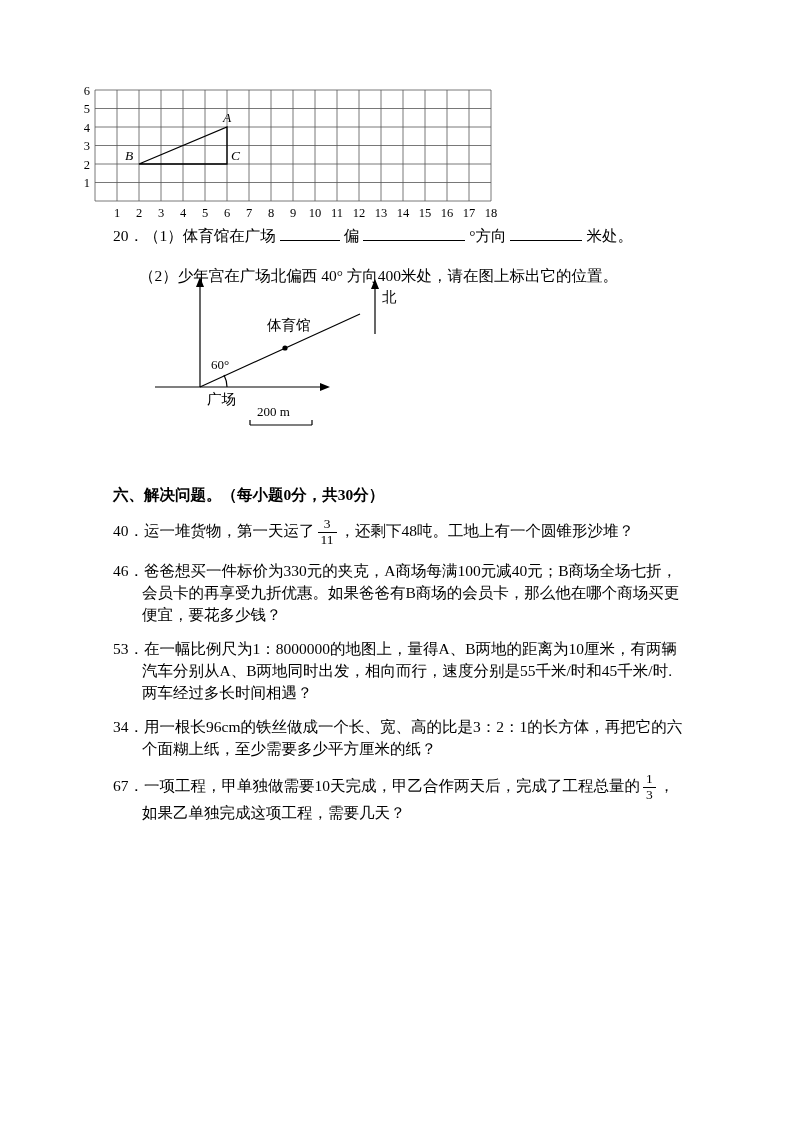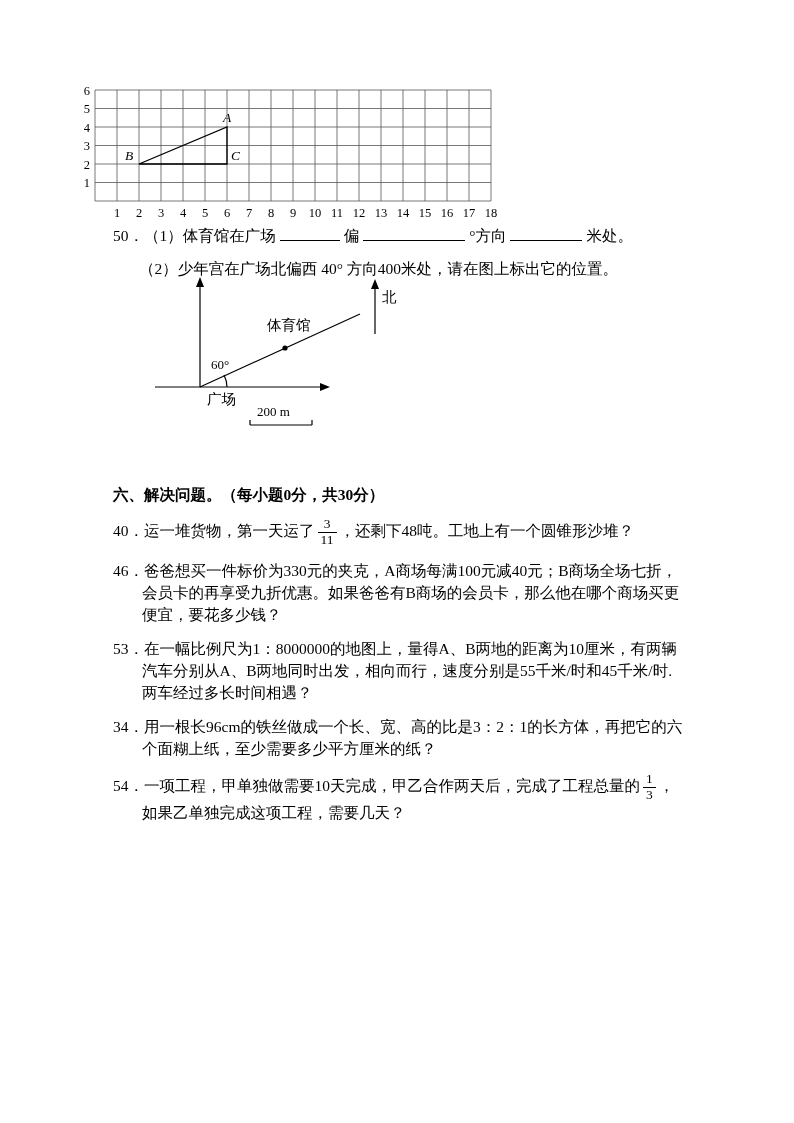--- a/index.html
+++ b/index.html
@@ -13,21 +13,21 @@
   .grid-chart { position:absolute; left:77px; top:84px; }
   .gl  { stroke:#555; stroke-width:0.8; fill:none; }
   .tick{ font-size:12.5px; fill:#000; font-family:"Liberation Serif",serif; }
   .tri { fill:none; stroke:#000; stroke-width:1.3; }
   .pt  { font-size:13.5px; font-style:italic; fill:#000; font-family:"Liberation Serif",serif; }
 
   
   .q30 { position:absolute; left:113px; top:222px; width:578px; line-height:27px; }
   .blank { display:inline-block; border-bottom:1px solid #000; height:15px; vertical-align:baseline; margin:0 4px; }
   .b1 { width:60px; } .b2 { width:102px; } .b3 { width:72px; }
-  .q30-line2 { margin-top:6px; padding-left:26px; }
+  .q30-line2 { margin-top:13px; padding-left:26px; }
 
   
   .dir-diagram { position:absolute; left:145px; top:272px; }
   .dln { stroke:#000; stroke-width:1.2; fill:none; }
   .dtx { font-size:14.5px; fill:#000; font-family:"Liberation Serif",serif; }
   .dsm { font-size:13px; fill:#000; font-family:"Liberation Serif",serif; }
 
   
   .content { position:absolute; left:113px; top:444px; width:572px; line-height:22px; }
   .sec-title { font-weight:bold; font-size:15.5px; margin-bottom:11px;margin-top:40px; }
@@ -93,21 +93,21 @@
         <text class="tick" text-anchor="end" x="13" y="66">3</text>
         <text class="tick" text-anchor="end" x="13" y="84.5">2</text>
         <text class="tick" text-anchor="end" x="13" y="103">1</text>
         <polygon class="tri" points="62,80 150,43 150,80"></polygon>
         <text class="pt" x="146" y="38">A</text>
         <text class="pt" x="48" y="76">B</text>
         <text class="pt" x="154" y="76">C</text>
       </svg></div>
 
   <div class="q30">
-    <p class="q30-line1"><span>50．（1）体育馆在广场</span><span class="blank b1"></span><span>偏</span><span class="blank b2"></span><span>°方向</span><span class="blank b3"></span><span>米处。</span></p>
+    <p class="q30-line1"><span>20．（1）体育馆在广场</span><span class="blank b1"></span><span>偏</span><span class="blank b2"></span><span>°方向</span><span class="blank b3"></span><span>米处。</span></p>
     <p class="q30-line2">（2）少年宫在广场北偏西 40° 方向400米处，请在图上标出它的位置。</p>
   </div>
 
   <div class="dir-diagram">
     <svg width="310" height="172" viewBox="0 0 310 172">
 
       <line class="dln" x1="55" y1="115" x2="55" y2="12"></line>
       <polygon points="55,5 51,15 59,15" fill="#000"></polygon>
 
       <line class="dln" x1="10" y1="115" x2="176" y2="115"></line>
@@ -139,16 +139,16 @@
 
     <p class="question"><span>40．运一堆货物，第一天运了</span><span class="frac"><span class="fnum">3</span><span class="fden">11</span></span><span>，还剩下48吨。工地上有一个圆锥形沙堆？</span></p>
 
     <p class="question">46．爸爸想买一件标价为330元的夹克，A商场每满100元减40元；B商场全场七折，会员卡的再享受九折优惠。如果爸爸有B商场的会员卡，那么他在哪个商场买更便宜，要花多少钱？</p>
 
     <p class="question">53．在一幅比例尺为1：8000000的地图上，量得A、B两地的距离为10厘米，有两辆汽车分别从A、B两地同时出发，相向而行，速度分别是55千米/时和45千米/时. 两车经过多长时间相遇？</p>
 
     <p class="question">34．用一根长96cm的铁丝做成一个长、宽、高的比是3：2：1的长方体，再把它的六个面糊上纸，至少需要多少平方厘米的纸？</p>
 
 
-    <p class="question"><span>54．一项工程，甲单独做需要10天完成，甲乙合作两天后，完成了工程总量的</span><span class="frac"><span class="fnum">1</span><span class="fden">3</span></span><span>，如果乙单独完成这项工程，需要几天？</span></p>
+    <p class="question"><span>67．一项工程，甲单独做需要10天完成，甲乙合作两天后，完成了工程总量的</span><span class="frac"><span class="fnum">1</span><span class="fden">3</span></span><span>，如果乙单独完成这项工程，需要几天？</span></p>
   </div>
 
 </div>
 
 </body></html>

